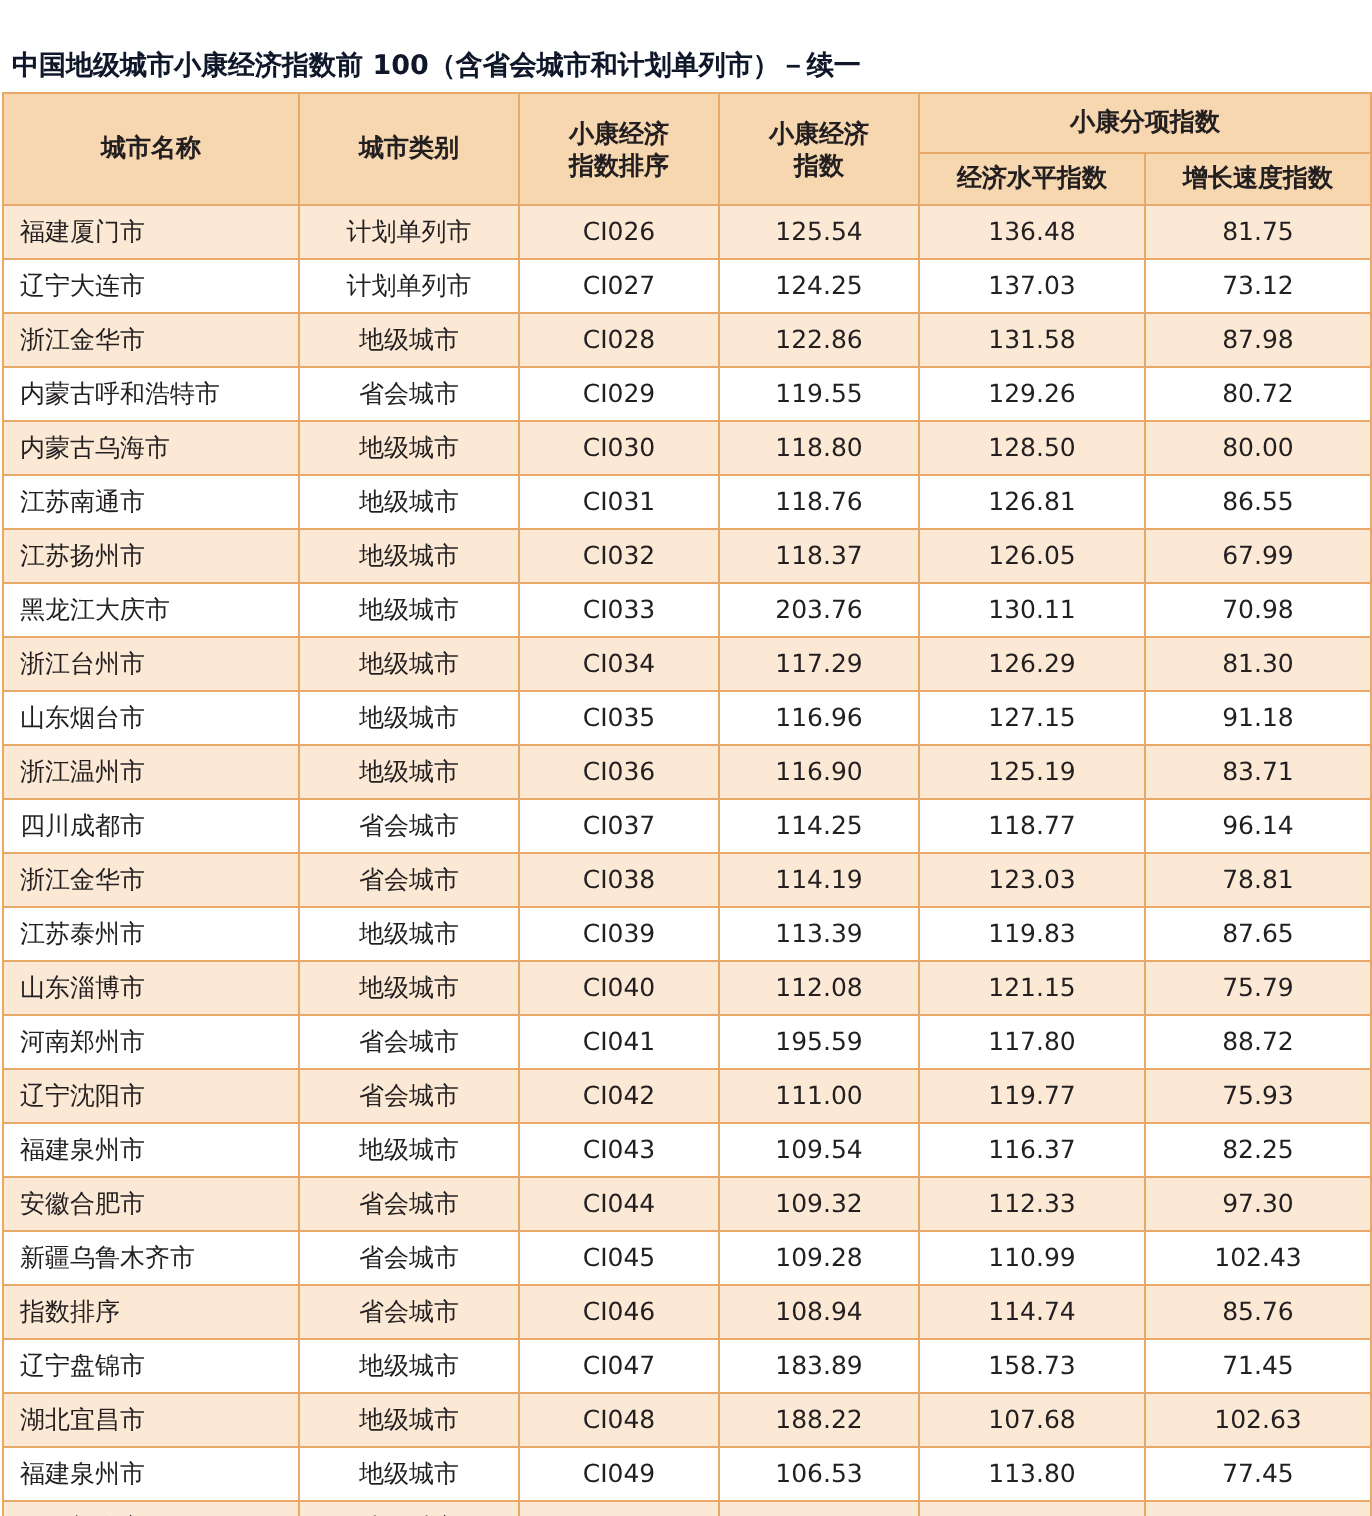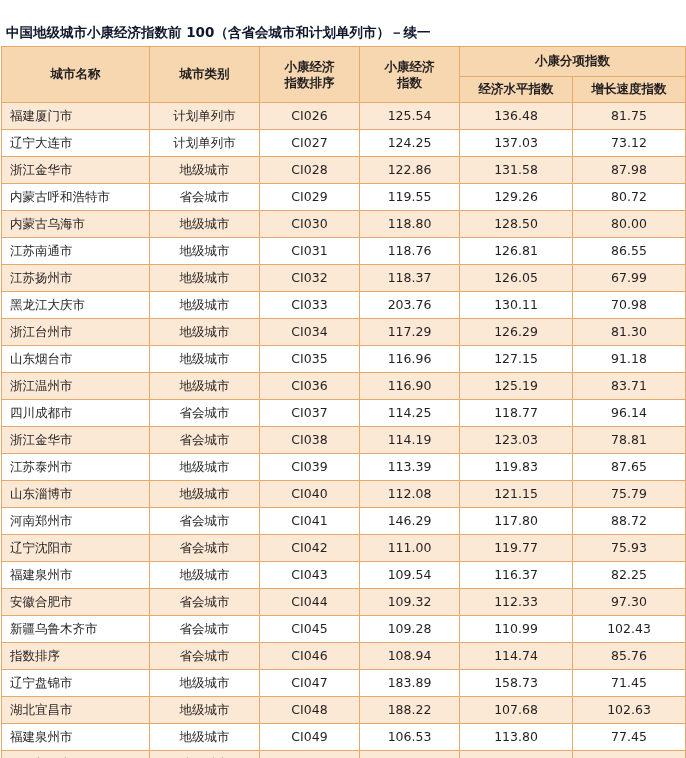--- a/index.html
+++ b/index.html
@@ -225,21 +225,21 @@
           <td>地级城市</td>
           <td>CI040</td>
           <td>112.08</td>
           <td>121.15</td>
           <td>75.79</td>
         </tr>
         <tr class="even">
           <td class="city">河南郑州市</td>
           <td>省会城市</td>
           <td>CI041</td>
-          <td>146.29</td>
+          <td>195.59</td>
           <td>117.80</td>
           <td>88.72</td>
         </tr>
         <tr class="odd">
           <td class="city">辽宁沈阳市</td>
           <td>省会城市</td>
           <td>CI042</td>
           <td>111.00</td>
           <td>119.77</td>
           <td>75.93</td>

